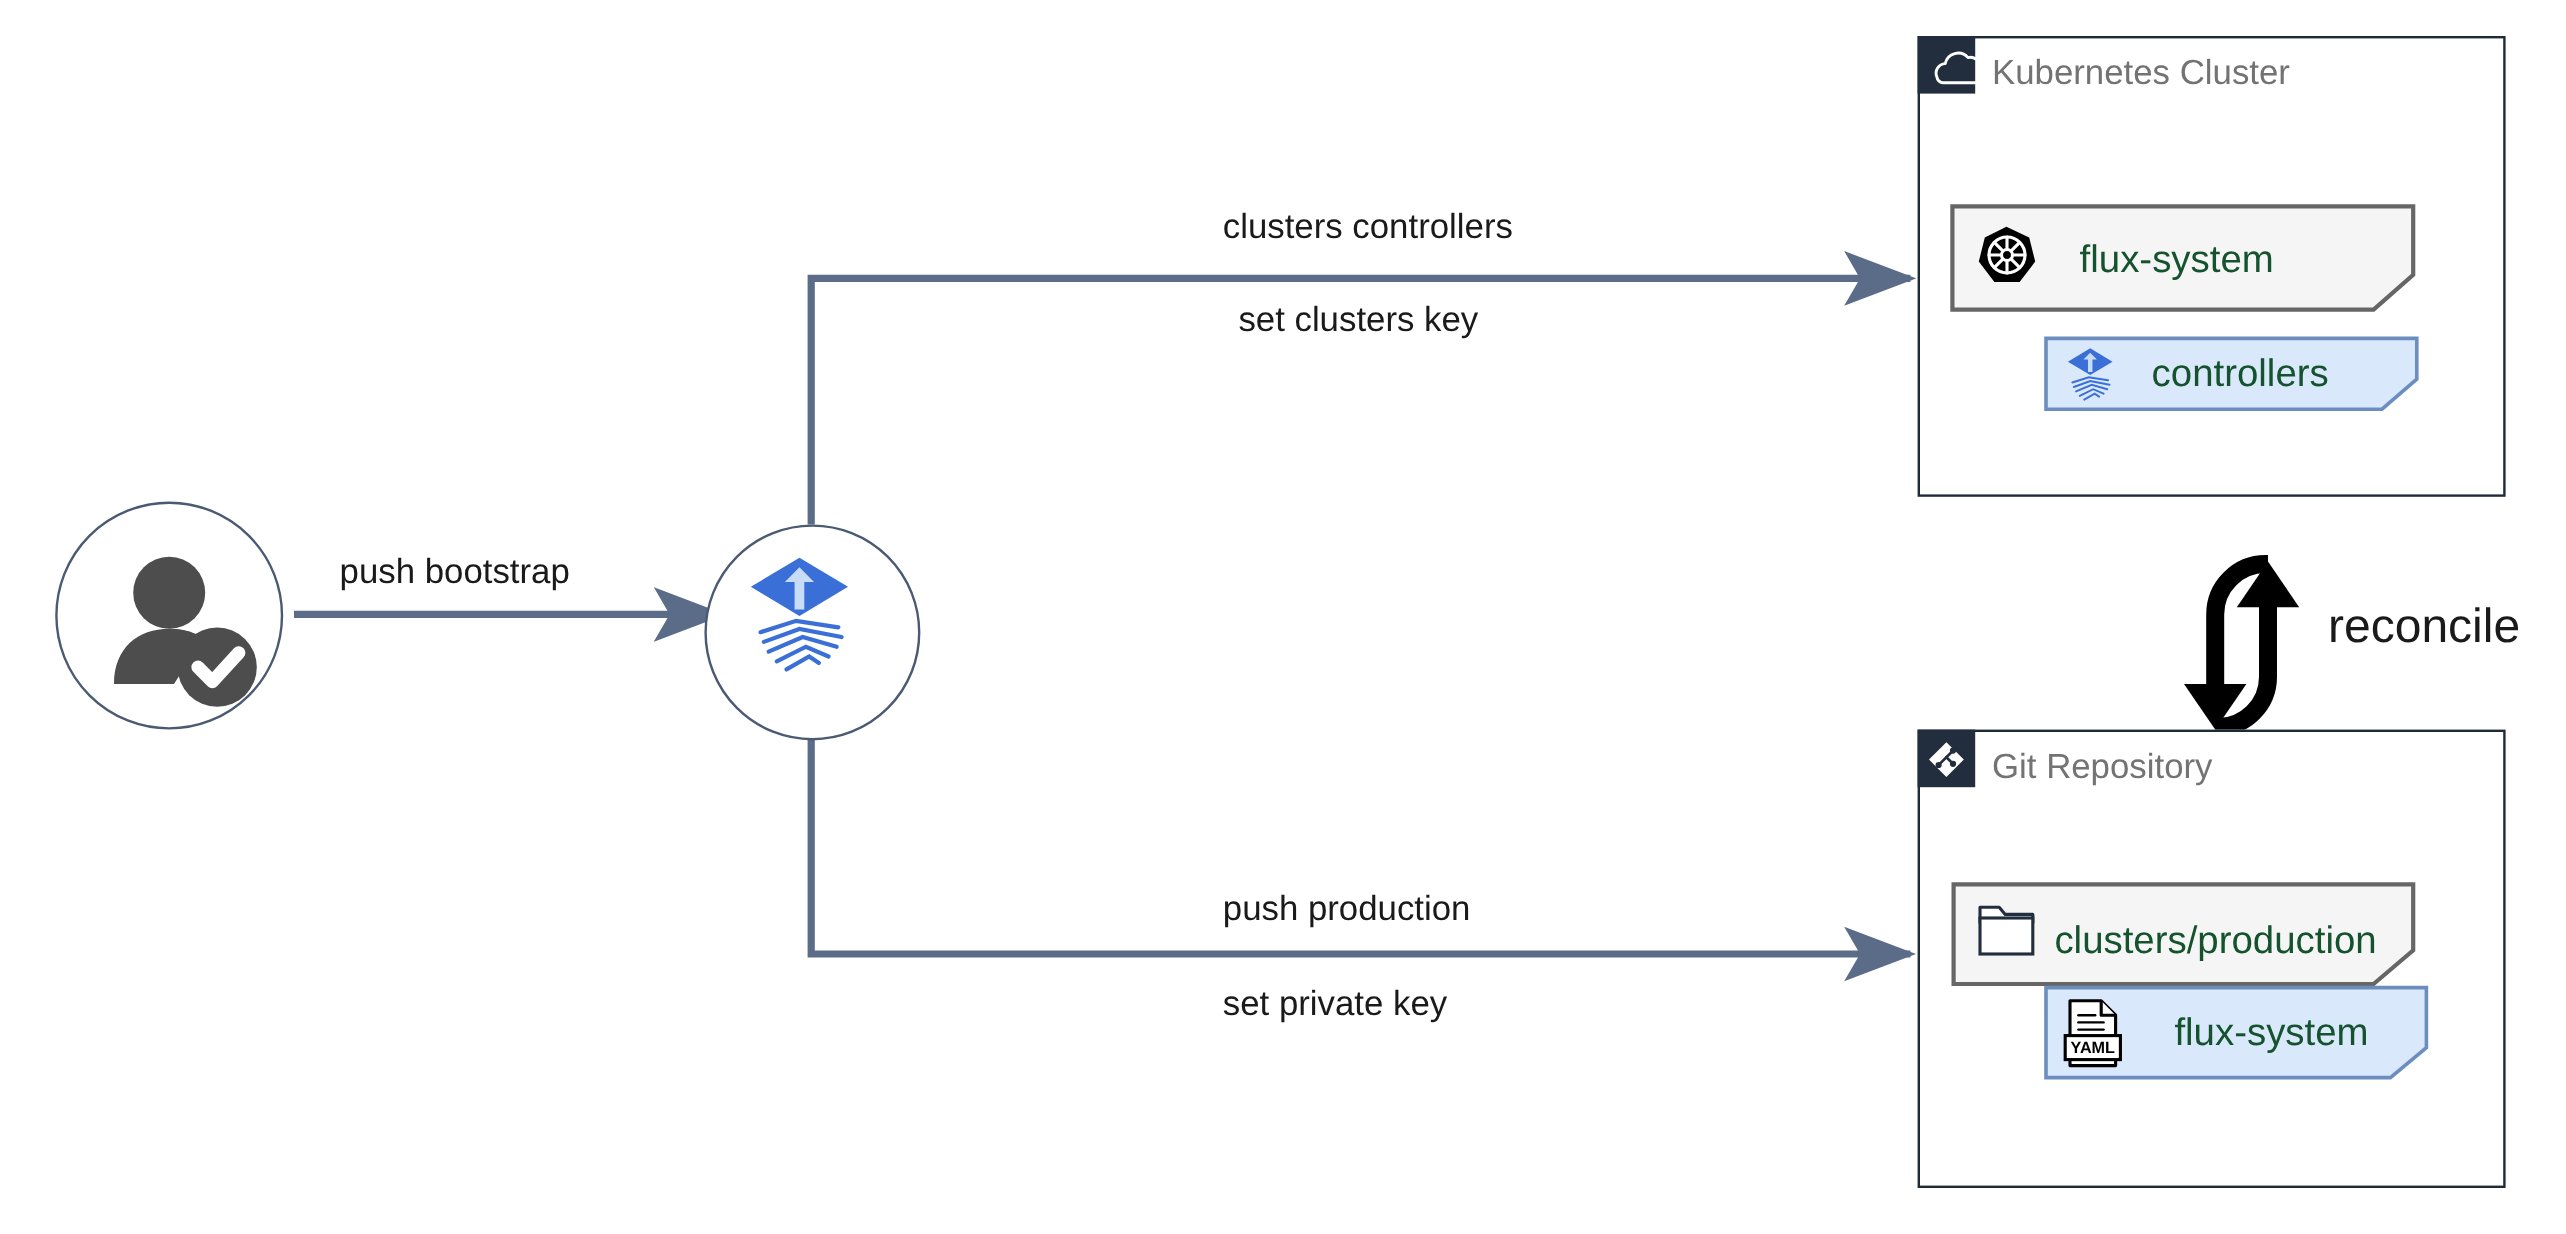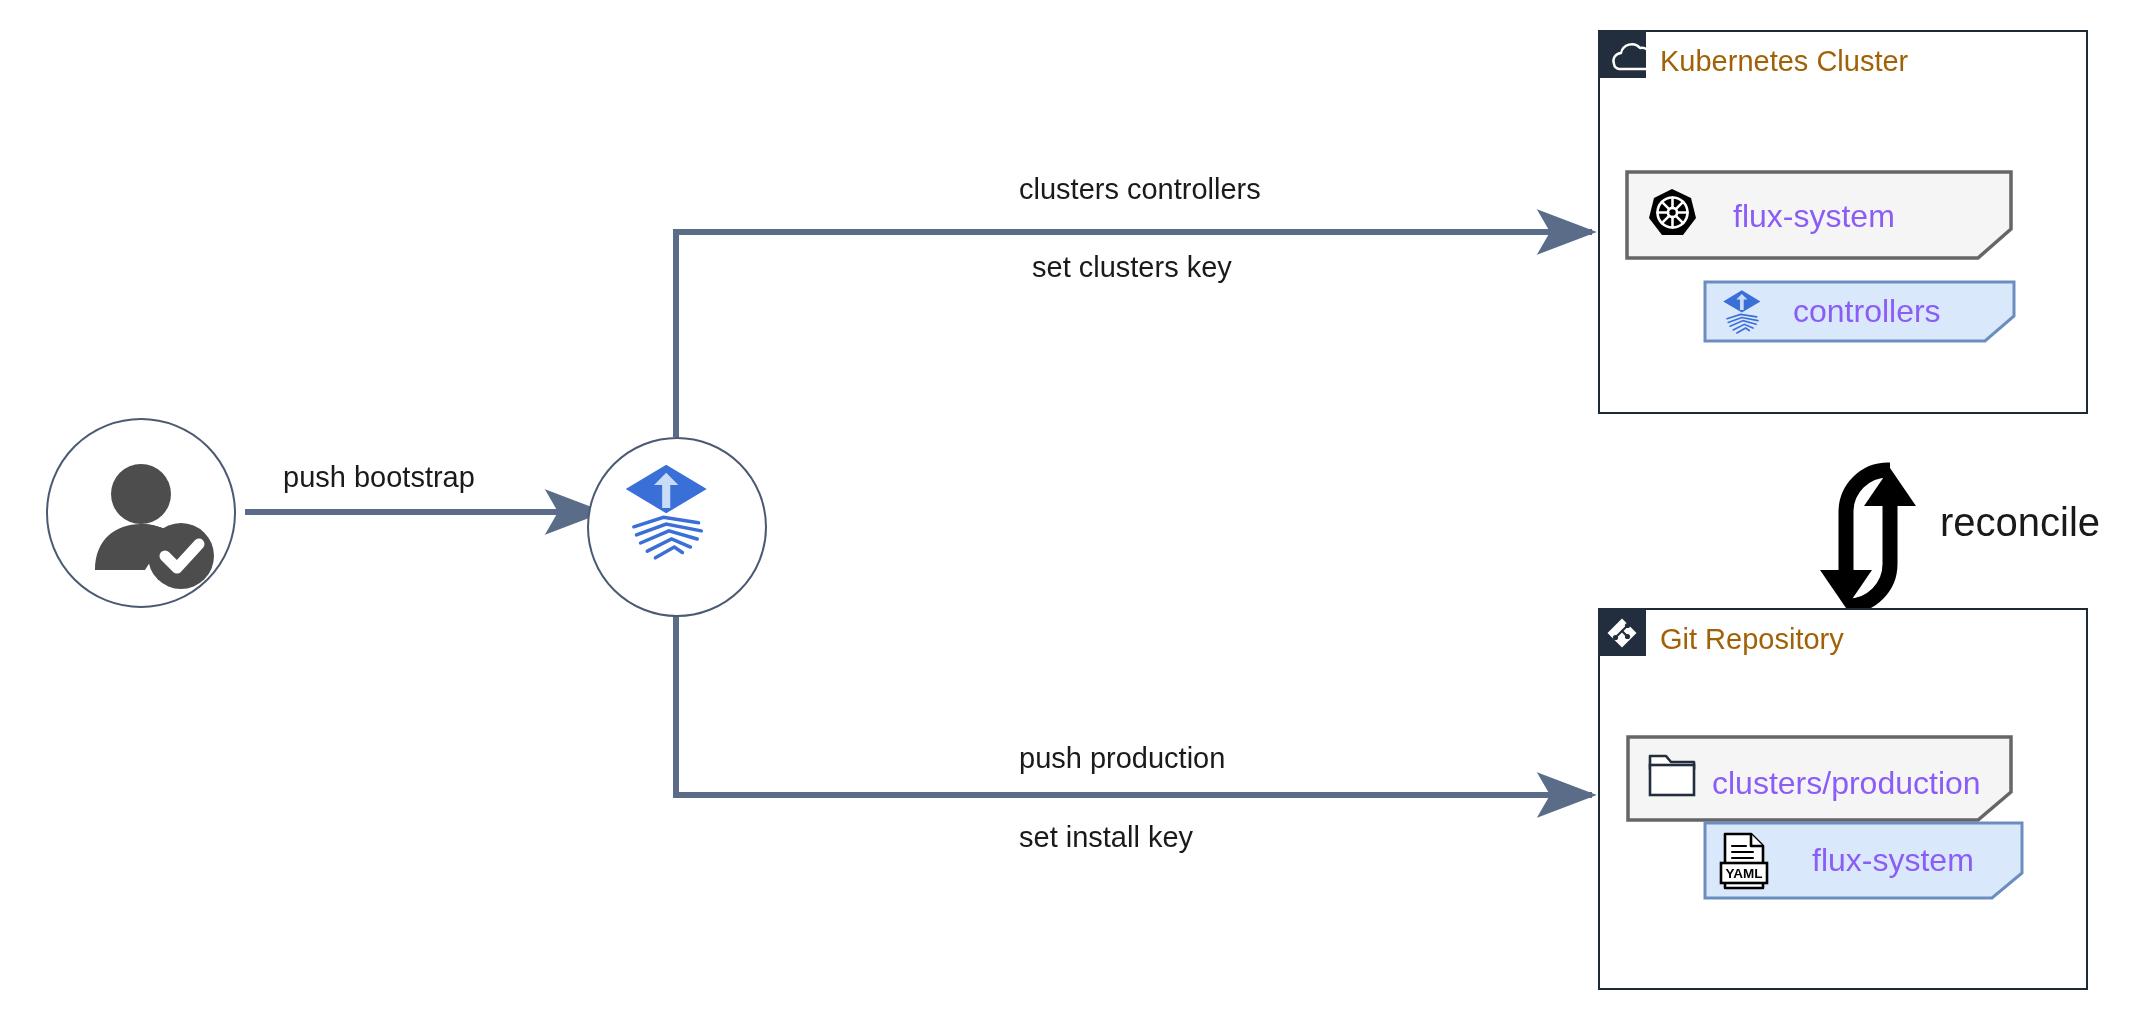--- a/index.html
+++ b/index.html
@@ -34,28 +34,28 @@
   .reconcile-label {
     position: absolute;
     font-size: 40px;
     color: #1a1a1a;
     white-space: nowrap;
     font-family: "Liberation Sans", sans-serif;
   }
   .box-title {
     position: absolute;
     font-size: 29px;
-    color: #a16207;
+    color: #737373;
     white-space: nowrap;
     font-family: "Liberation Sans", sans-serif;
   }
   .tag-label {
     position: absolute;
     font-size: 32px;
-    color: #8b5cf6;
+    color: #14532d;
     white-space: nowrap;
     font-family: "Liberation Sans", sans-serif;
   }
   .container-box {
     position: absolute;
     background: #ffffff;
     border: 2px solid #1f2a37;
     box-sizing: border-box;
   }
   .hdr-square {
@@ -126,21 +126,21 @@
       <use href="#flux-mark"></use>
     </g>
   </svg>
 
   <div class="edge-label" style="left:283px; top:461px;">push bootstrap</div>
 
   <div class="edge-label" style="left:1019px; top:173px;">clusters controllers</div>
   <div class="edge-label" style="left:1032px; top:251px;">set clusters key</div>
 
   <div class="edge-label" style="left:1019px; top:742px;">push production</div>
-  <div class="edge-label" style="left:1019px; top:821px;">set install key</div>
+  <div class="edge-label" style="left:1019px; top:821px;">set private key</div>
 
   <svg class="layer" viewBox="0 0 2138 1028">
     <g transform="translate(1790,458)">
 
       <path d="M56 118 L56 54 A42 42 0 0 1 98 12 L100 12" fill="none" stroke="#000000" stroke-width="15" stroke-linecap="butt"></path>
       <path d="M30 112 L56 150 L82 112 Z" fill="#000000"></path>
 
       <path d="M100 42 L100 106 A42 42 0 0 1 58 148 L56 148" fill="none" stroke="#000000" stroke-width="15" stroke-linecap="butt"></path>
       <path d="M74 48 L100 10 L126 48 Z" fill="#000000"></path>
     </g>

